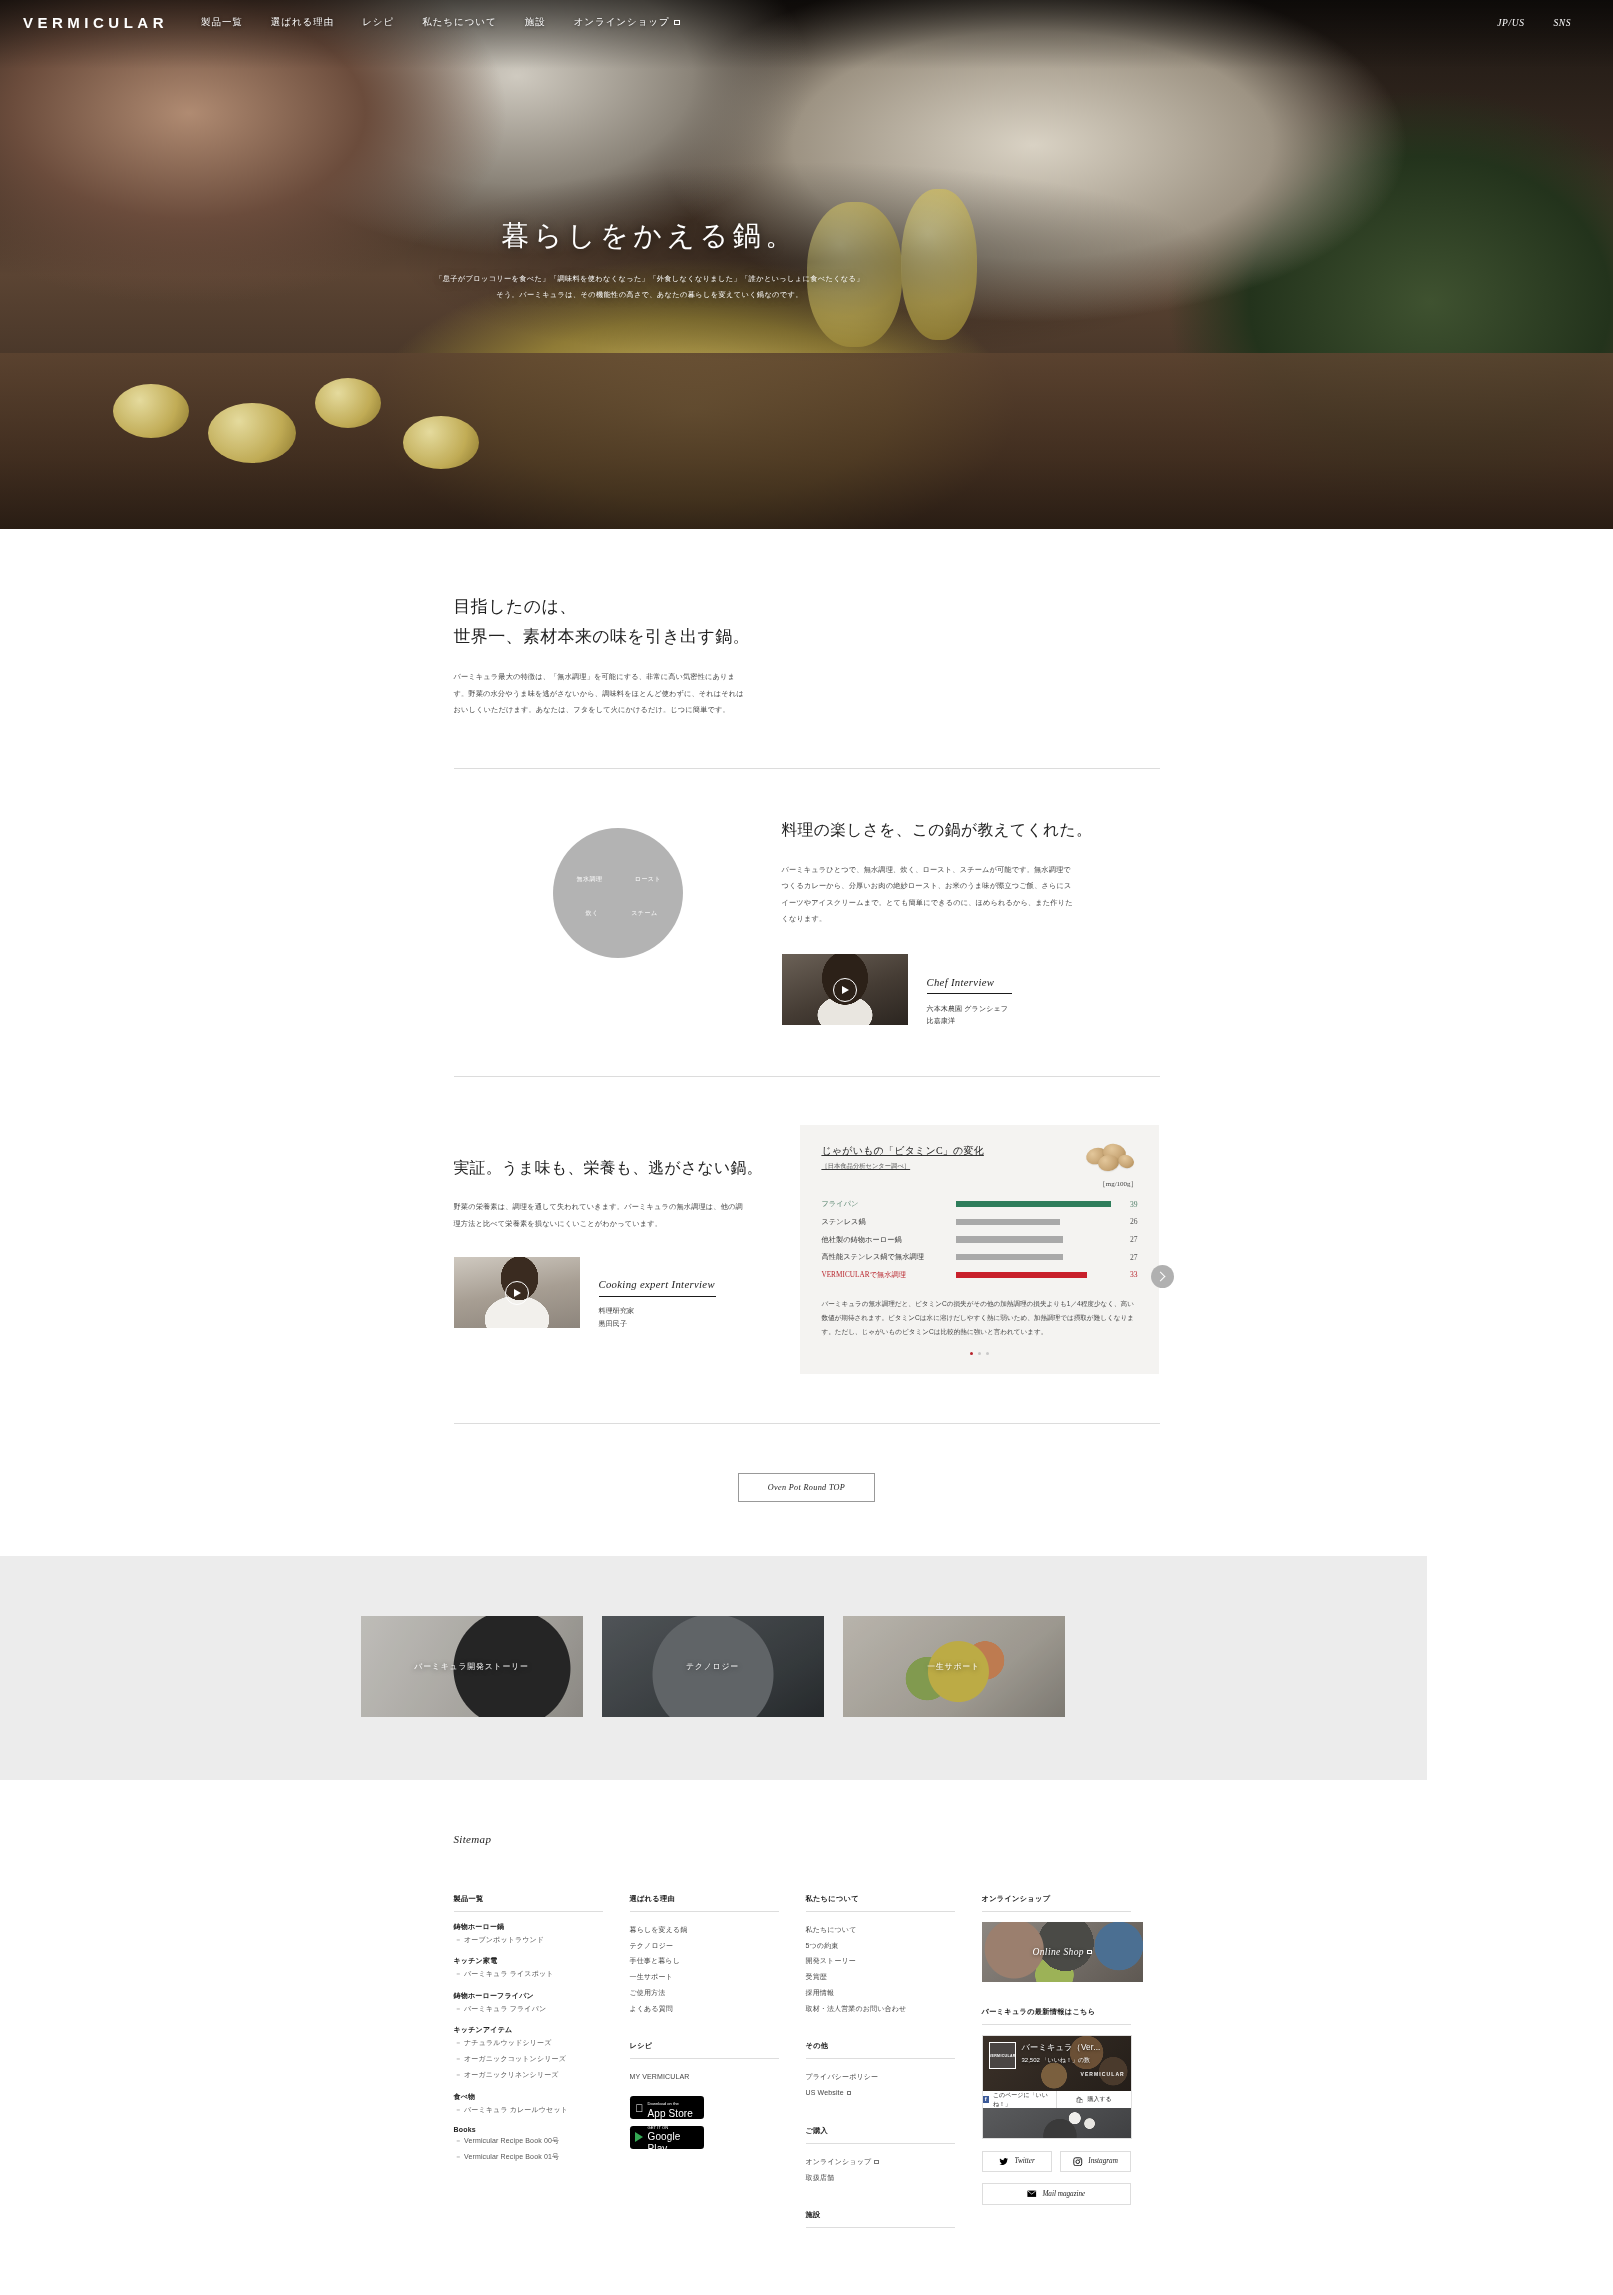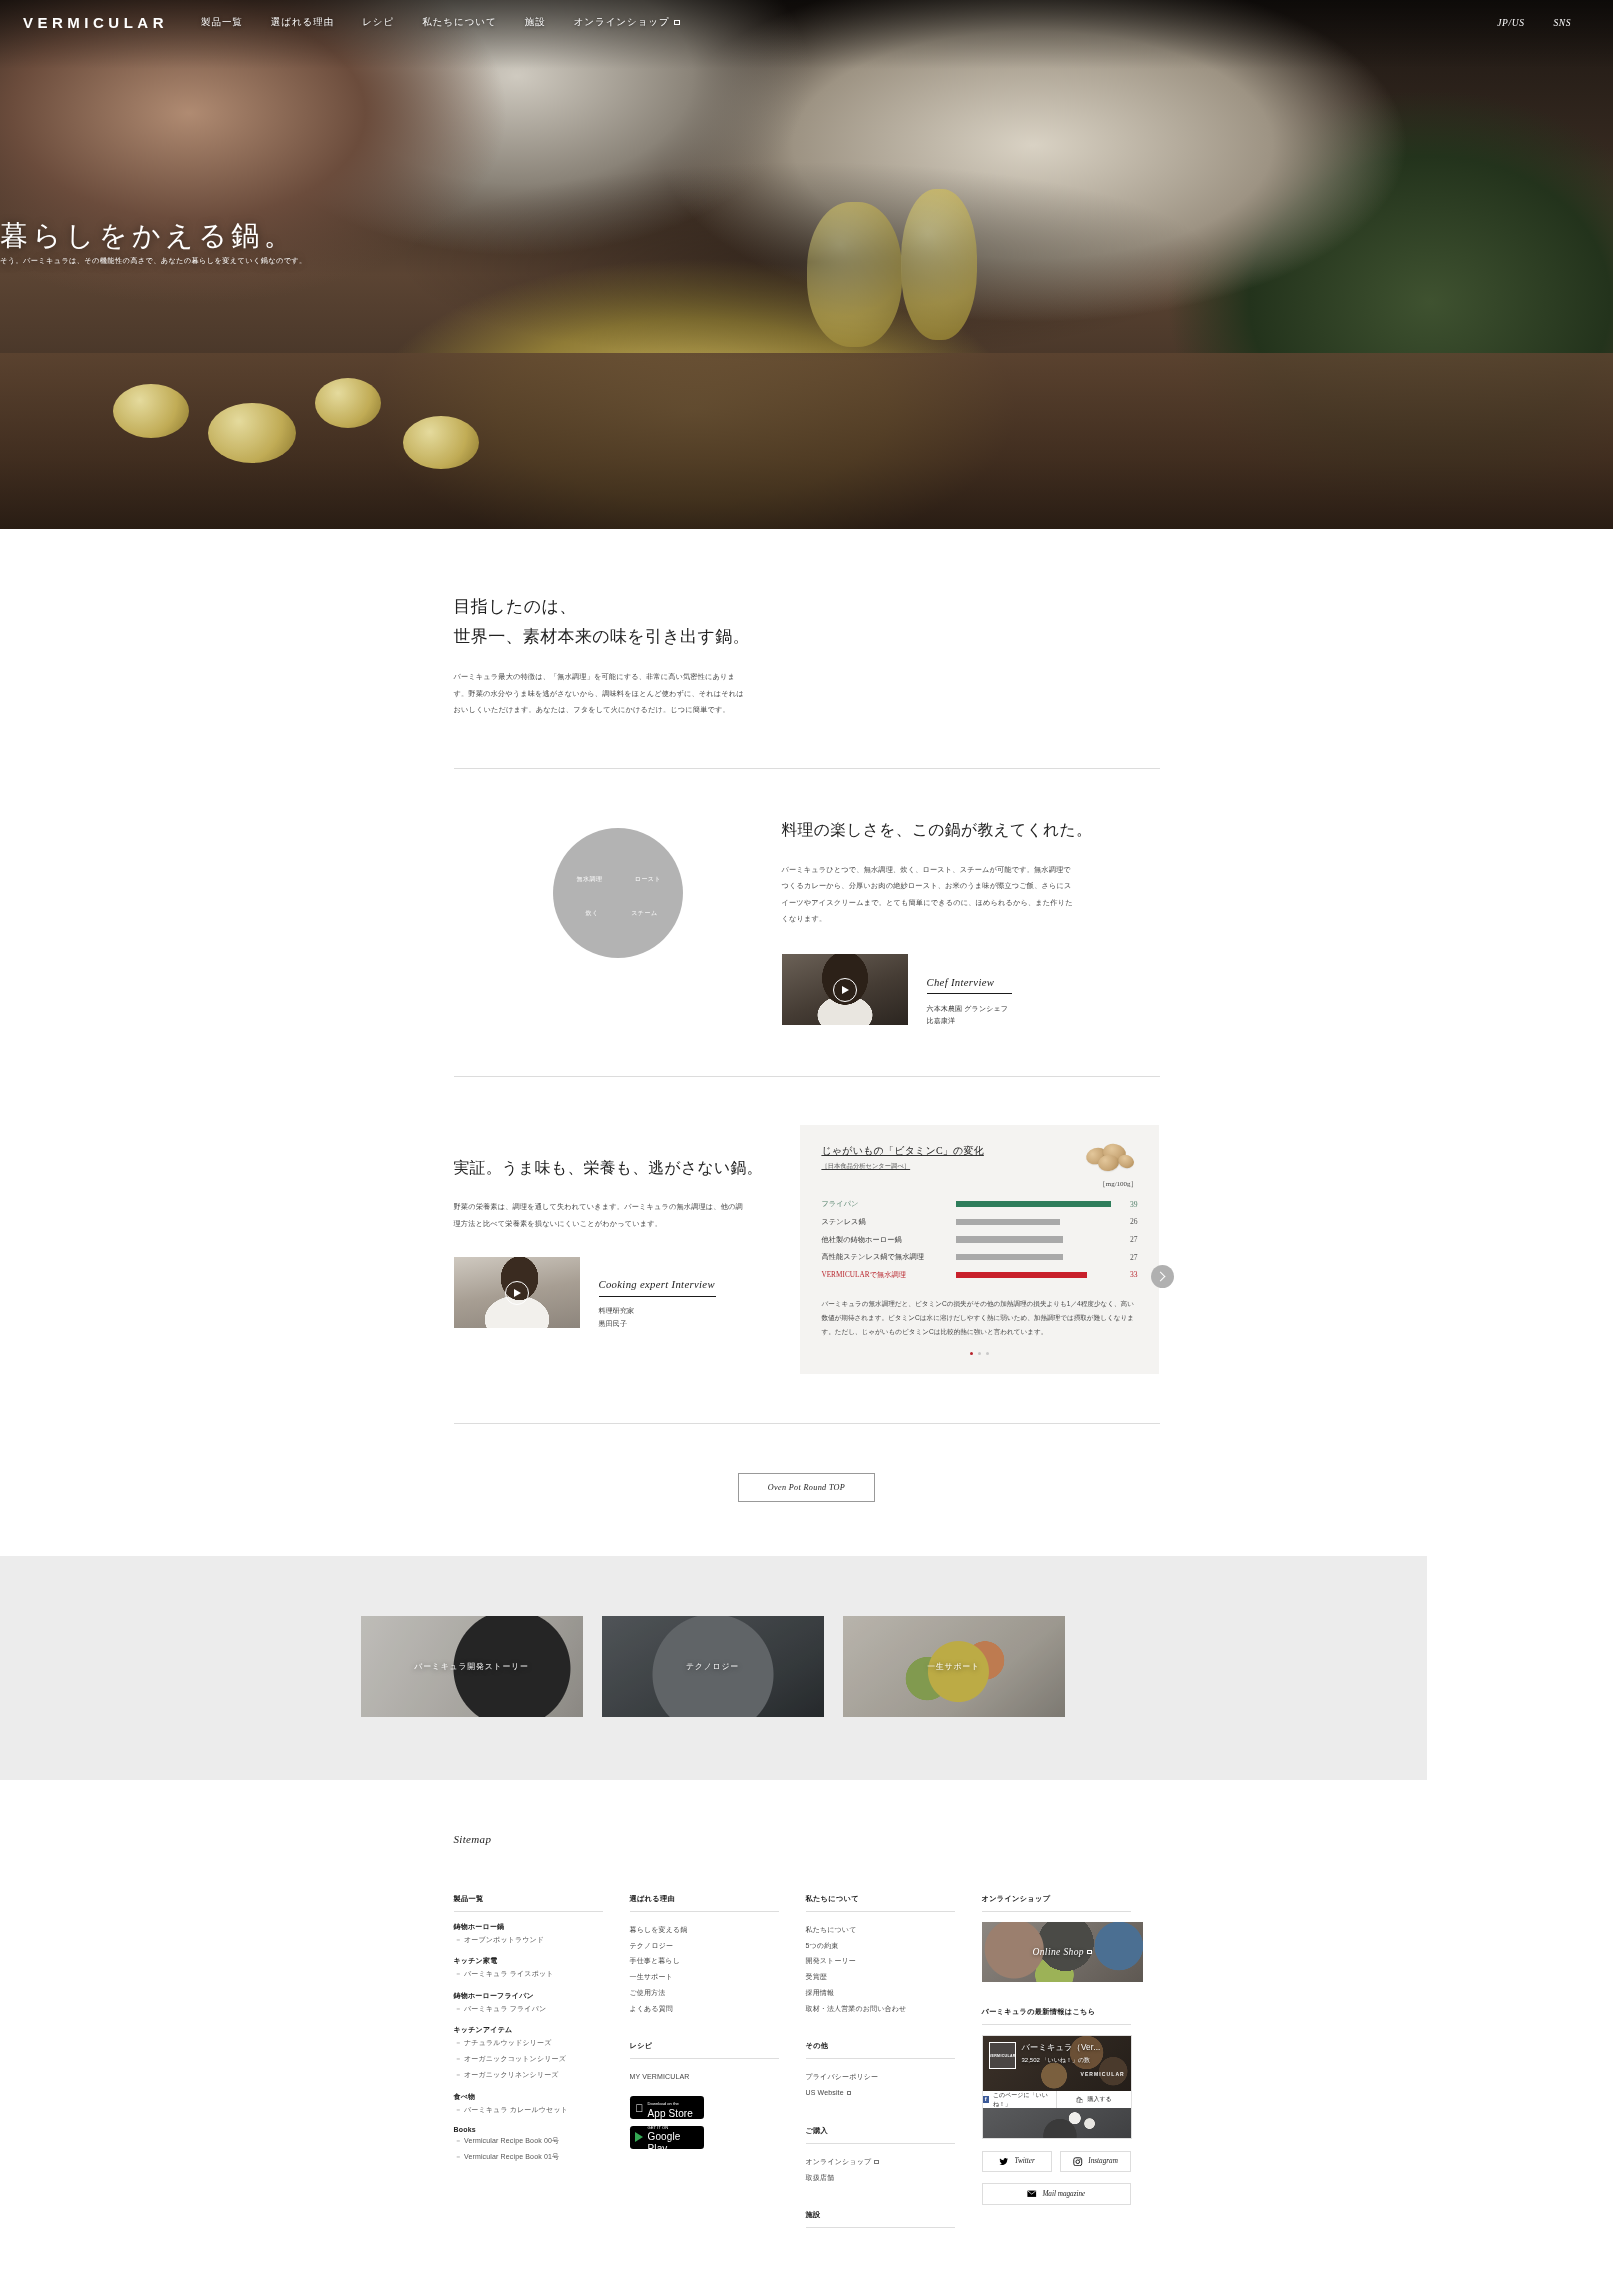--- a/index.html
+++ b/index.html
@@ -33,21 +33,21 @@
     position:absolute; left:0; top:0; width:1613px; height:69px;
     background:linear-gradient(180deg, rgba(0,0,0,.55), rgba(0,0,0,0));
     pointer-events:none;
   }
   .hero-shade {
     position:absolute; left:0; top:158px; width:1613px; height:208px;
     background:radial-gradient(ellipse 567px 139px at 807px 104px, rgba(0,0,0,.42), rgba(0,0,0,0) 72%);
     pointer-events:none;
   }
   .hero-copy {
-    position:absolute; left:0; top:219px; width:1299px; z-index:5;
+    position:absolute; left:0; top:219px; width:1299px; text-align:center; z-index:5;
     color:#fff; text-shadow:0 1.3px 8.8px rgba(0,0,0,.6);
   }
   .hero-title {
     font-family:"Liberation Serif","DejaVu Serif",serif;
     font-size:28px; letter-spacing:.16em; font-weight:400; line-height:1.2;
   }
   .hero-sub1 { margin-top:19px; font-size:7.2px; letter-spacing:.05em; line-height:2; }
   .hero-sub2 { margin-top:3.8px; font-size:7.2px; letter-spacing:.05em; }
 
   
@@ -350,20 +350,21 @@
         <a class="nav-link"><span>オンラインショップ</span><i class="nav-ext"></i></a>
       </div>
       <div class="nav-right">
         <span>JP/US</span>
         <span>SNS</span>
       </div>
     </nav>
 
     <div class="hero-copy">
       <div class="hero-title">暮らしをかえる鍋。</div>
+      <div class="hero-sub1">「息子がブロッコリーを食べた」「調味料を使わなくなった」「外食しなくなりました」「誰かといっしょに食べたくなる」</div>
       <div class="hero-sub2">そう。バーミキュラは、その機能性の高さで、あなたの暮らしを変えていく鍋なのです。</div>
     </div>
   </div>
 
   <div class="content">
     <div class="inner">
 
       <section>
         <h2 class="sec-title">
           <span>目指したのは、</span><br>

